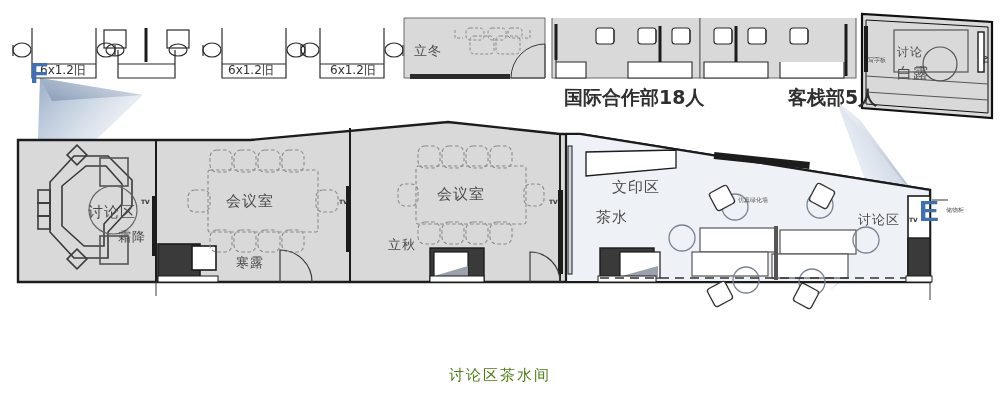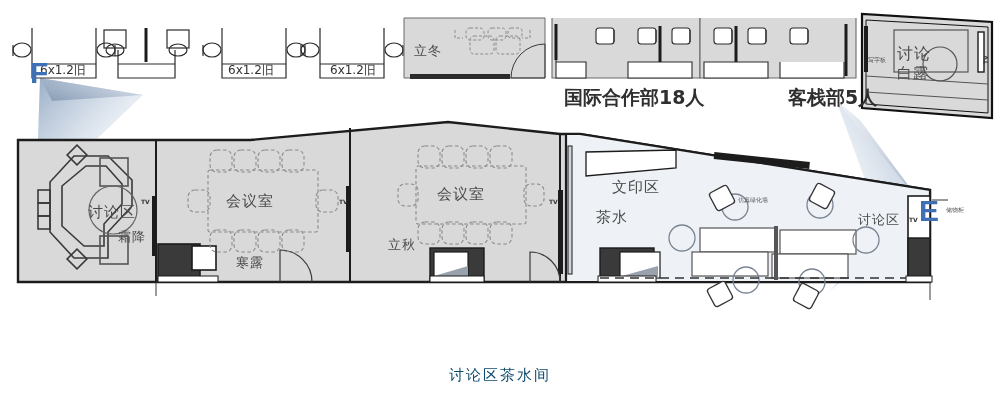--- a/index.html
+++ b/index.html
@@ -11,21 +11,21 @@
        font-family:"DejaVu Sans","Liberation Sans",sans-serif;}
   .zh-big{font-size:15px;color:#4a4a4a;letter-spacing:1px;}
   .zh-mid{font-size:13px;color:#4a4a4a;letter-spacing:1px;font-family:Liberation Serif, serif;}
   .zh-dept{font-size:19px;color:#2f2f2f;font-weight:bold;letter-spacing:0px;}
   .zh-xs{font-size:6px;color:#555;}
   .tv{font-size:6px;color:#333;font-weight:bold;}
   .deskcode{font-size:12px;color:#333;}
   .marker{position:absolute;font-size:30px;line-height:30px;color:#3f6fb5;
           font-weight:bold;font-family:"Liberation Sans",sans-serif;}
   .caption{position:absolute;left:0;width:1000px;text-align:center;
-           font-size:15px;color:#0c4a6e;letter-spacing:2px;}
+           font-size:15px;color:#4d7c0f;letter-spacing:2px;}
   .rot90{transform:rotate(-90deg);transform-origin:left top;}
 </style>
 </head>
 <body>
 
 <div id="stage">
 
   <svg class="layer">
     <defs>
       <linearGradient id="coneL" x1="0" y1="0" x2="1" y2="1">
@@ -290,21 +290,21 @@
   <div class="lbl deskcode" style="left:40px;top:62px;">6x1.2旧</div>
   <div class="lbl deskcode" style="left:228px;top:62px;">6x1.2旧</div>
   <div class="lbl deskcode" style="left:330px;top:62px;">6x1.2旧</div>
 
   <div class="lbl zh-mid" style="left:414px;top:42px;">立冬</div>
 
   <div class="lbl zh-dept" style="left:564px;top:85px;">国际合作部18人</div>
   <div class="lbl zh-dept" style="left:788px;top:85px;text-align:center;">客栈部5人</div>
 
   <div class="lbl zh-xs" style="left:868px;top:56px;">写字板</div>
-  <div class="lbl zh-mid" style="left:897px;top:44px;font-size:16px;">讨论</div>
+  <div class="lbl zh-mid" style="left:897px;top:44px;font-size:12px;">讨论</div>
   <div class="lbl zh-mid" style="left:897px;top:64px;font-size:15px;">白露</div>
   <div class="lbl tv rot90" style="left:982px;top:64px;">TV</div>
 
   <div class="lbl zh-big" style="left:88px;top:203px;">讨论区</div>
   <div class="lbl zh-mid" style="left:118px;top:228px;">霜降</div>
   <div class="lbl tv" style="left:141px;top:198px;">TV</div>
 
   <div class="lbl zh-big" style="left:226px;top:192px;">会议室</div>
   <div class="lbl zh-mid" style="left:236px;top:254px;">寒露</div>
   <div class="lbl tv" style="left:339px;top:198px;">TV</div>

